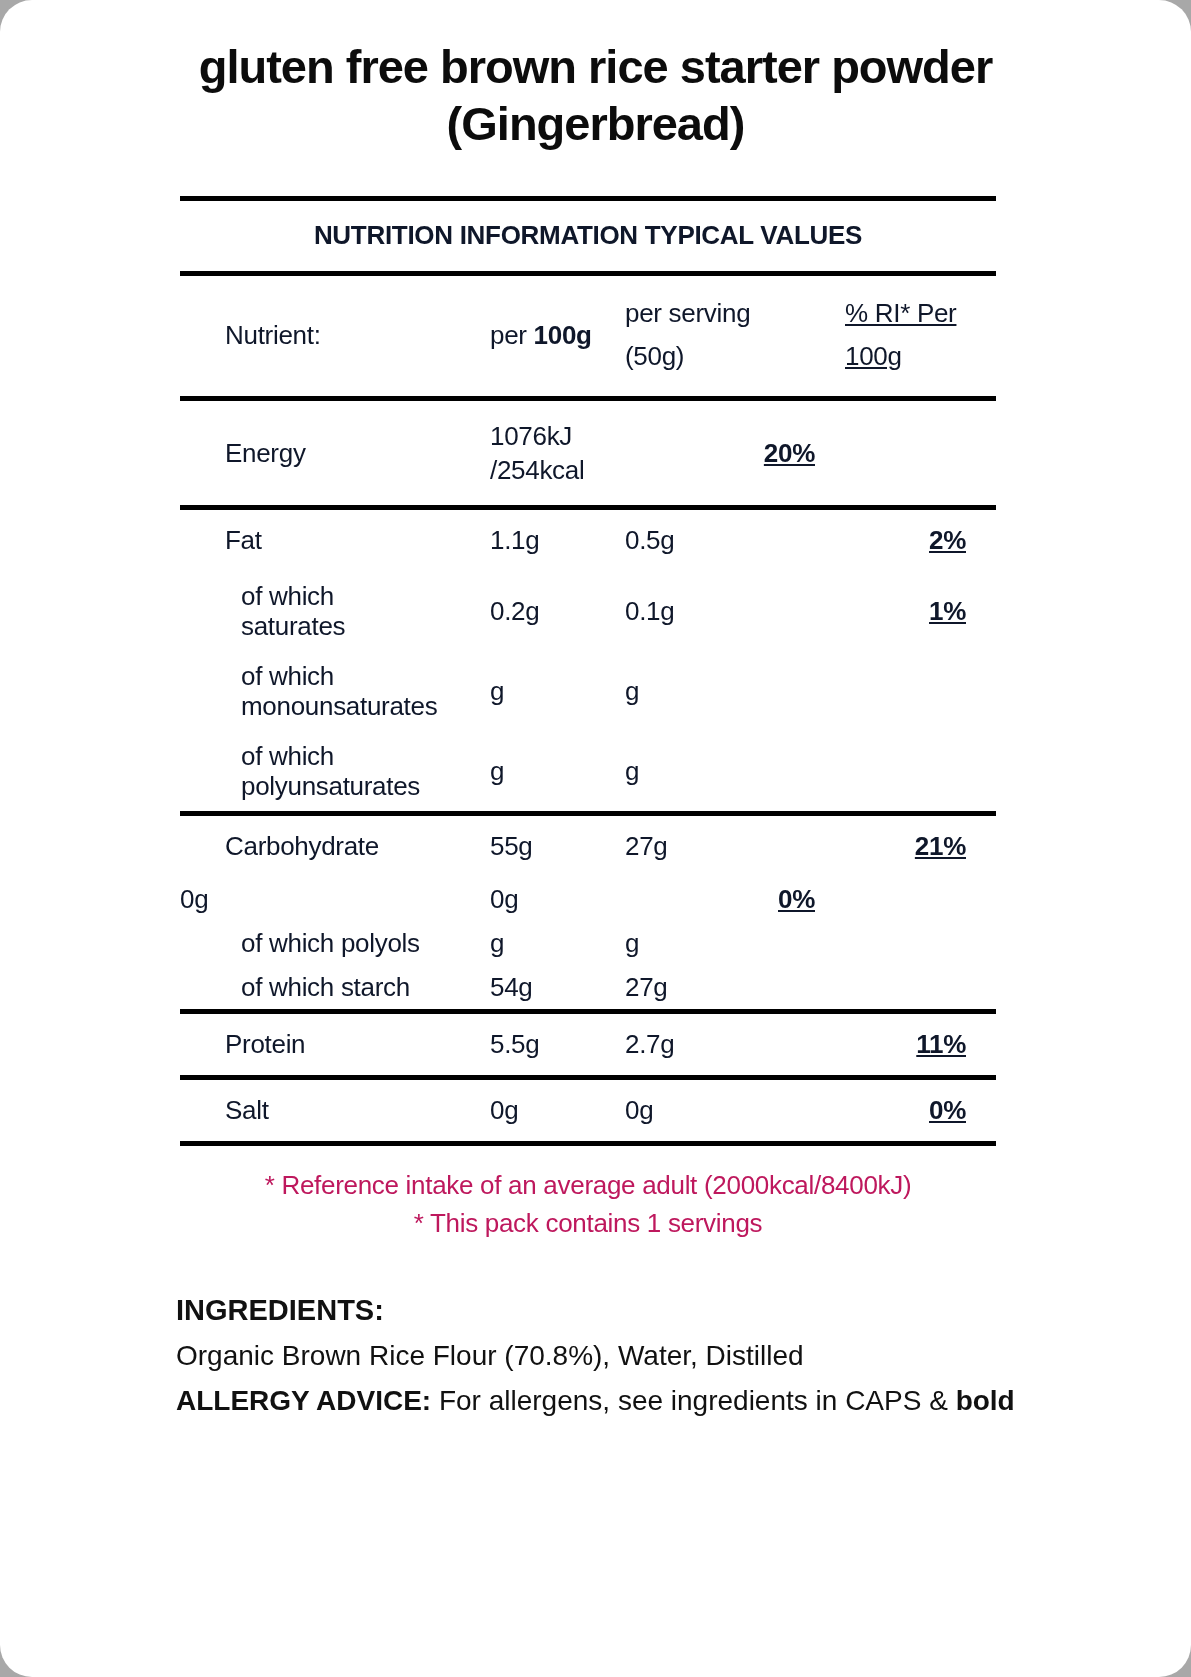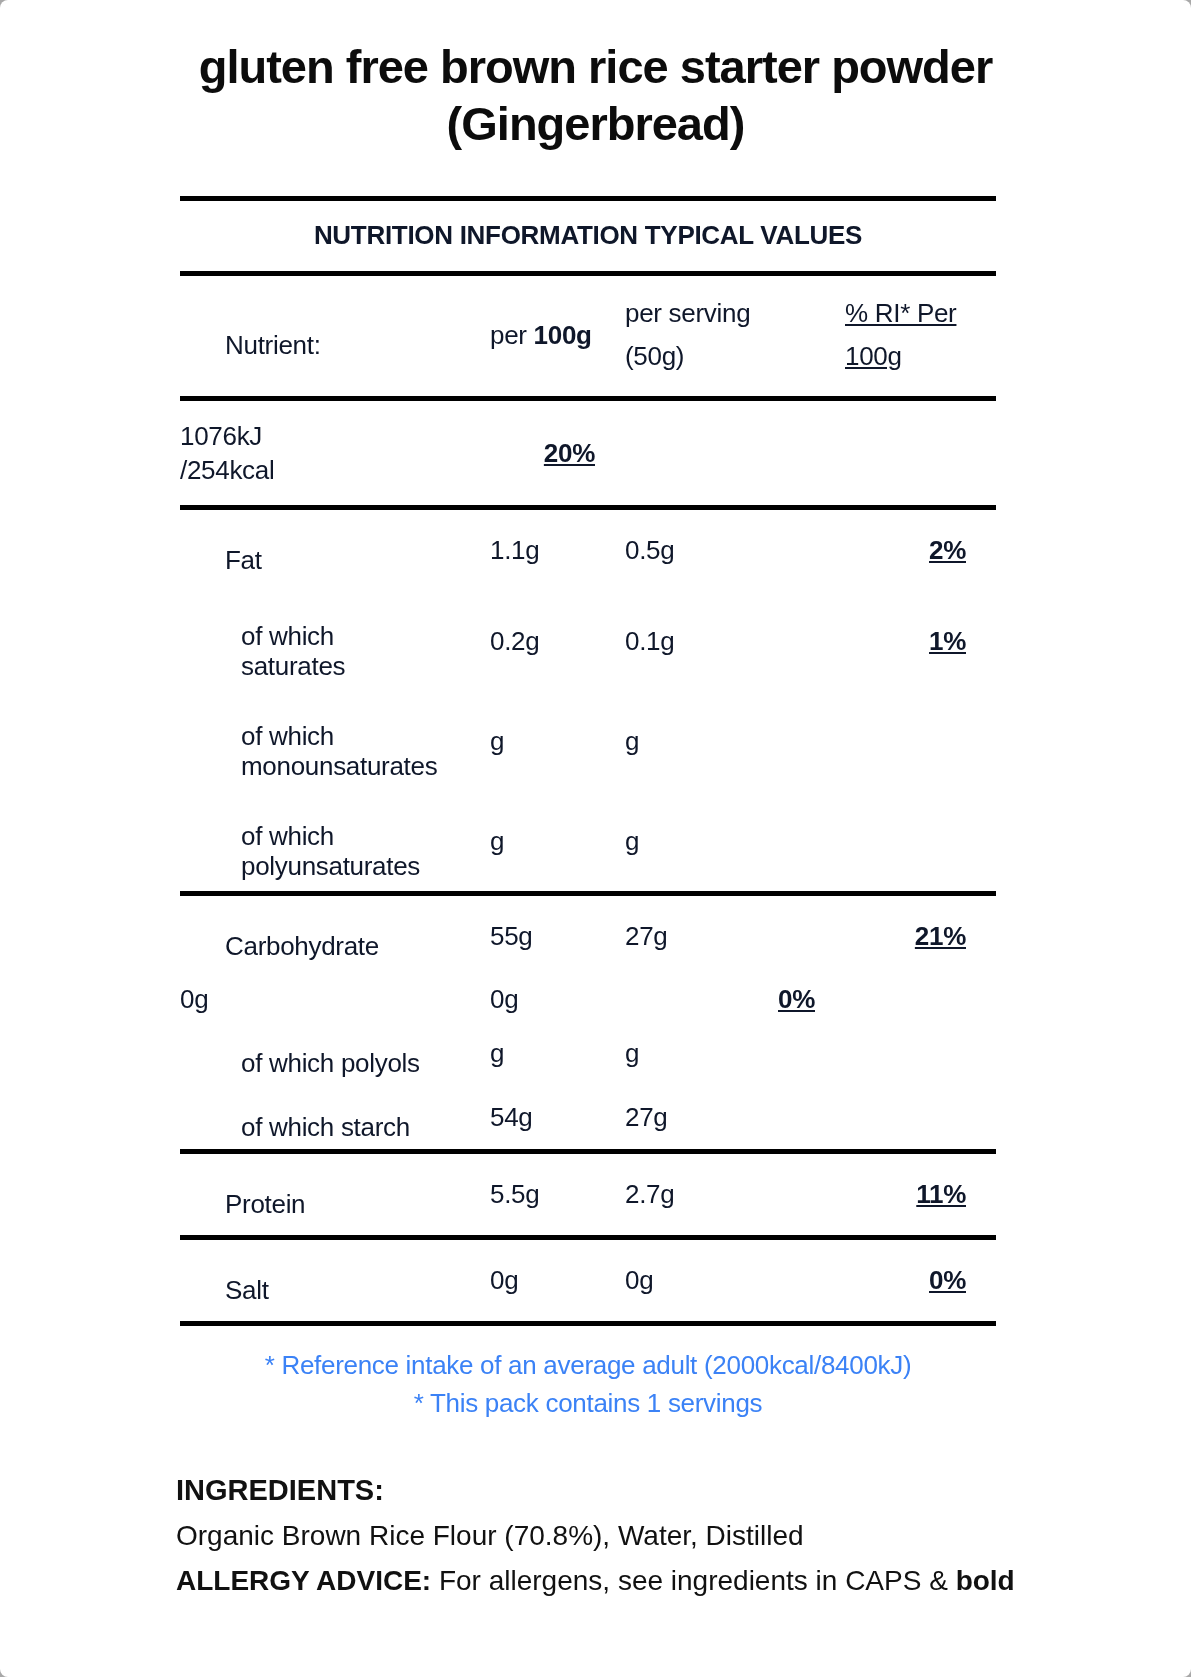--- a/index.html
+++ b/index.html
@@ -7,21 +7,21 @@
     padding: 0;
     background: #a8a8a8;
     font-family: "Liberation Sans", sans-serif;
   }
   .card {
     position: relative;
     width: 1191px;
     height: 1677px;
     margin: 0 auto;
     background: #ffffff;
-    border-radius: 8px;
+    border-radius: 32px;
     overflow: hidden;
     box-sizing: border-box;
     padding-top: 38px;
   }
   
   .title {
     margin: 0;
     text-align: center;
     color: #0c0c0c;
     font-size: 47px;
@@ -48,40 +48,40 @@
     font-weight: 700;
     font-size: 26px;
     padding: 19px 0 20px 0;
   }
   .row {
     display: grid;
     grid-template-columns: 310px 135px 220px 151px;
     align-items: center;
     font-size: 26px;
   }
-  .row .c1 { padding-left: 45px; box-sizing: border-box; margin-top: 20px; }
+  .row .c1 { padding-left: 45px; box-sizing: border-box; }
   .row.sub .c1 { padding-left: 61px; }
   .row .c4 { text-align: right; padding-right: 30px; box-sizing: border-box; font-weight: 700; text-decoration: underline; }
   .pre { white-space: pre-line; }
   .hdr { padding: 16px 0 18px 0; }
   .hdr .c4 { text-align: left; padding-right: 0; font-weight: 400; }
   .hdr .blk { display: block; line-height: 43px; }
   .hdr b { font-weight: 700; }
   .row.tall  { padding: 18px 0; line-height: 34px; }
   .row.main  { padding: 15px 0; }
   .row.sub   { padding: 10px 0; line-height: 30px; }
   .row.tight { padding: 7px 0; }
 
   
   .footnotes {
     margin-left: 180px;
     width: 816px;
     margin-top: 20px;
     text-align: center;
-    color: #3b82f6;
+    color: #be185d;
     font-size: 26px;
     line-height: 38px;
     letter-spacing: -0.3px;
   }
   .footnotes .fl { display: block; }
 
   
   .ingredients {
     margin-left: 176px;
     margin-right: 80px;
@@ -125,20 +125,21 @@
       </div>
       <div class="c4">
         <span class="blk">% RI* Per</span>
         <span class="blk">100g</span>
       </div>
     </div>
 
     <div class="rule"></div>
 
     <div class="row tall">
+      <div class="c1 pre">Energy</div>
       <div class="c2 pre">1076kJ
 /254kcal</div>
       <div class="c4">20%</div>
     </div>
 
     <div class="rule"></div>
 
     <div class="row main">
       <div class="c1">Fat</div>
       <div class="c2">1.1g</div>

